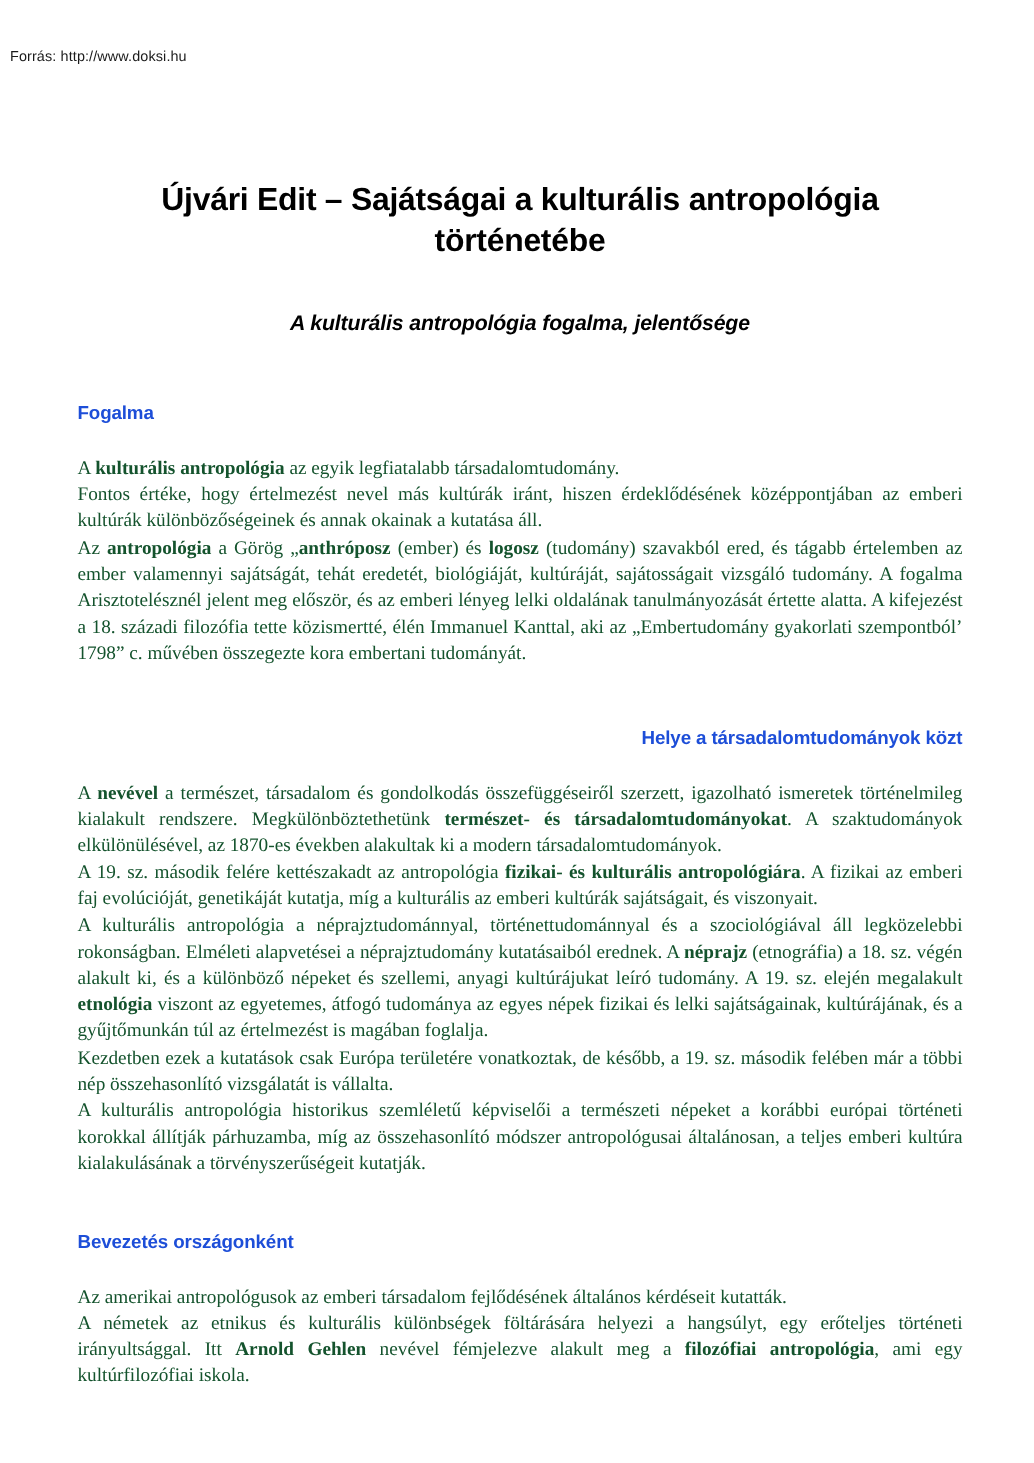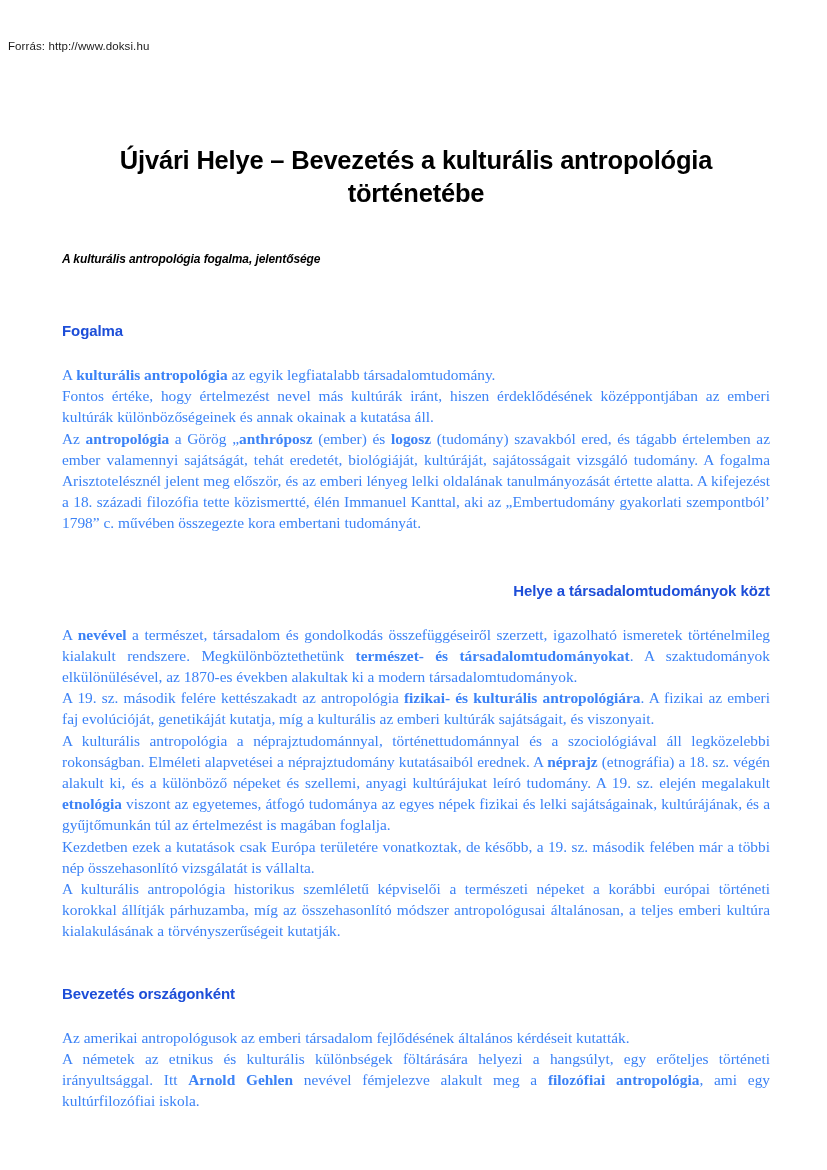--- a/index.html
+++ b/index.html
@@ -55,22 +55,23 @@
     letter-spacing: -0.2px;
     color: #000;
   }
 
   .doc-subtitle {
     margin: 0;
     padding-top: 38px;
     font-family: "Liberation Sans", "DejaVu Sans", sans-serif;
     font-weight: bold;
     font-style: italic;
-    font-size: 12px;
+    font-size: 17px;
     line-height: 22px;
+    text-align: center;
     letter-spacing: -0.1px;
   }
 
   .section {
     margin: 0;
   }
 
   .section-heading {
     margin: 0;
     font-family: "Liberation Sans", "DejaVu Sans", sans-serif;
@@ -87,21 +88,21 @@
 
   .body-block {
     margin: 0;
     padding-top: 23px;
     font-family: "Liberation Serif", "DejaVu Serif", serif;
     font-size: 15.4px;
     line-height: 21.2px;
     text-align: justify;
     text-justify: inter-word;
     hyphens: none;
-    color: #3b82f6;
+    color: #14532d;
   }
 
   .body-block p {
     margin: 0;
     text-align: justify;
   }
 
   
   .body-block p:last-child { margin-bottom: 0; }
 
@@ -109,21 +110,21 @@
 </style>
 </head>
 <body>
 
 <div class="page">
 
   <div class="source-header">Forrás: http://www.doksi.hu</div>
 
   <div class="content">
 
-    <h1 class="doc-title">Újvári Helye – Bevezetés a kulturális antropológia történetébe</h1>
+    <h1 class="doc-title">Újvári Edit – Sajátságai a kulturális antropológia történetébe</h1>
 
     <h2 class="doc-subtitle">A kulturális antropológia fogalma, jelentősége</h2>
 
     <div class="section">
       <h3 class="section-heading sec-gap-1">Fogalma</h3>
       <div class="body-block">
           <p><span>A </span><b>kulturális antropológia</b><span> az egyik legfiatalabb társadalomtudomány.</span></p>
           <p><span>Fontos értéke, hogy értelmezést nevel más kultúrák iránt, hiszen érdeklődésének középpontjában az emberi kultúrák különbözőségeinek és annak okainak a kutatása áll.</span></p>
           <p><span>Az </span><b>antropológia</b><span> a Görög „</span><b>anthróposz</b><span> (ember) és </span><b>logosz</b><span> (tudomány) szavakból ered, és tágabb értelemben az ember valamennyi sajátságát, tehát eredetét, biológiáját, kultúráját, sajátosságait vizsgáló tudomány. A fogalma Arisztotelésznél jelent meg először, és az emberi lényeg lelki oldalának tanulmányozását értette alatta. A kifejezést a 18. századi filozófia tette közismertté, élén Immanuel Kanttal, aki az „Embertudomány gyakorlati szempontból’ 1798” c. művében összegezte kora embertani tudományát.</span></p>
         </div>

